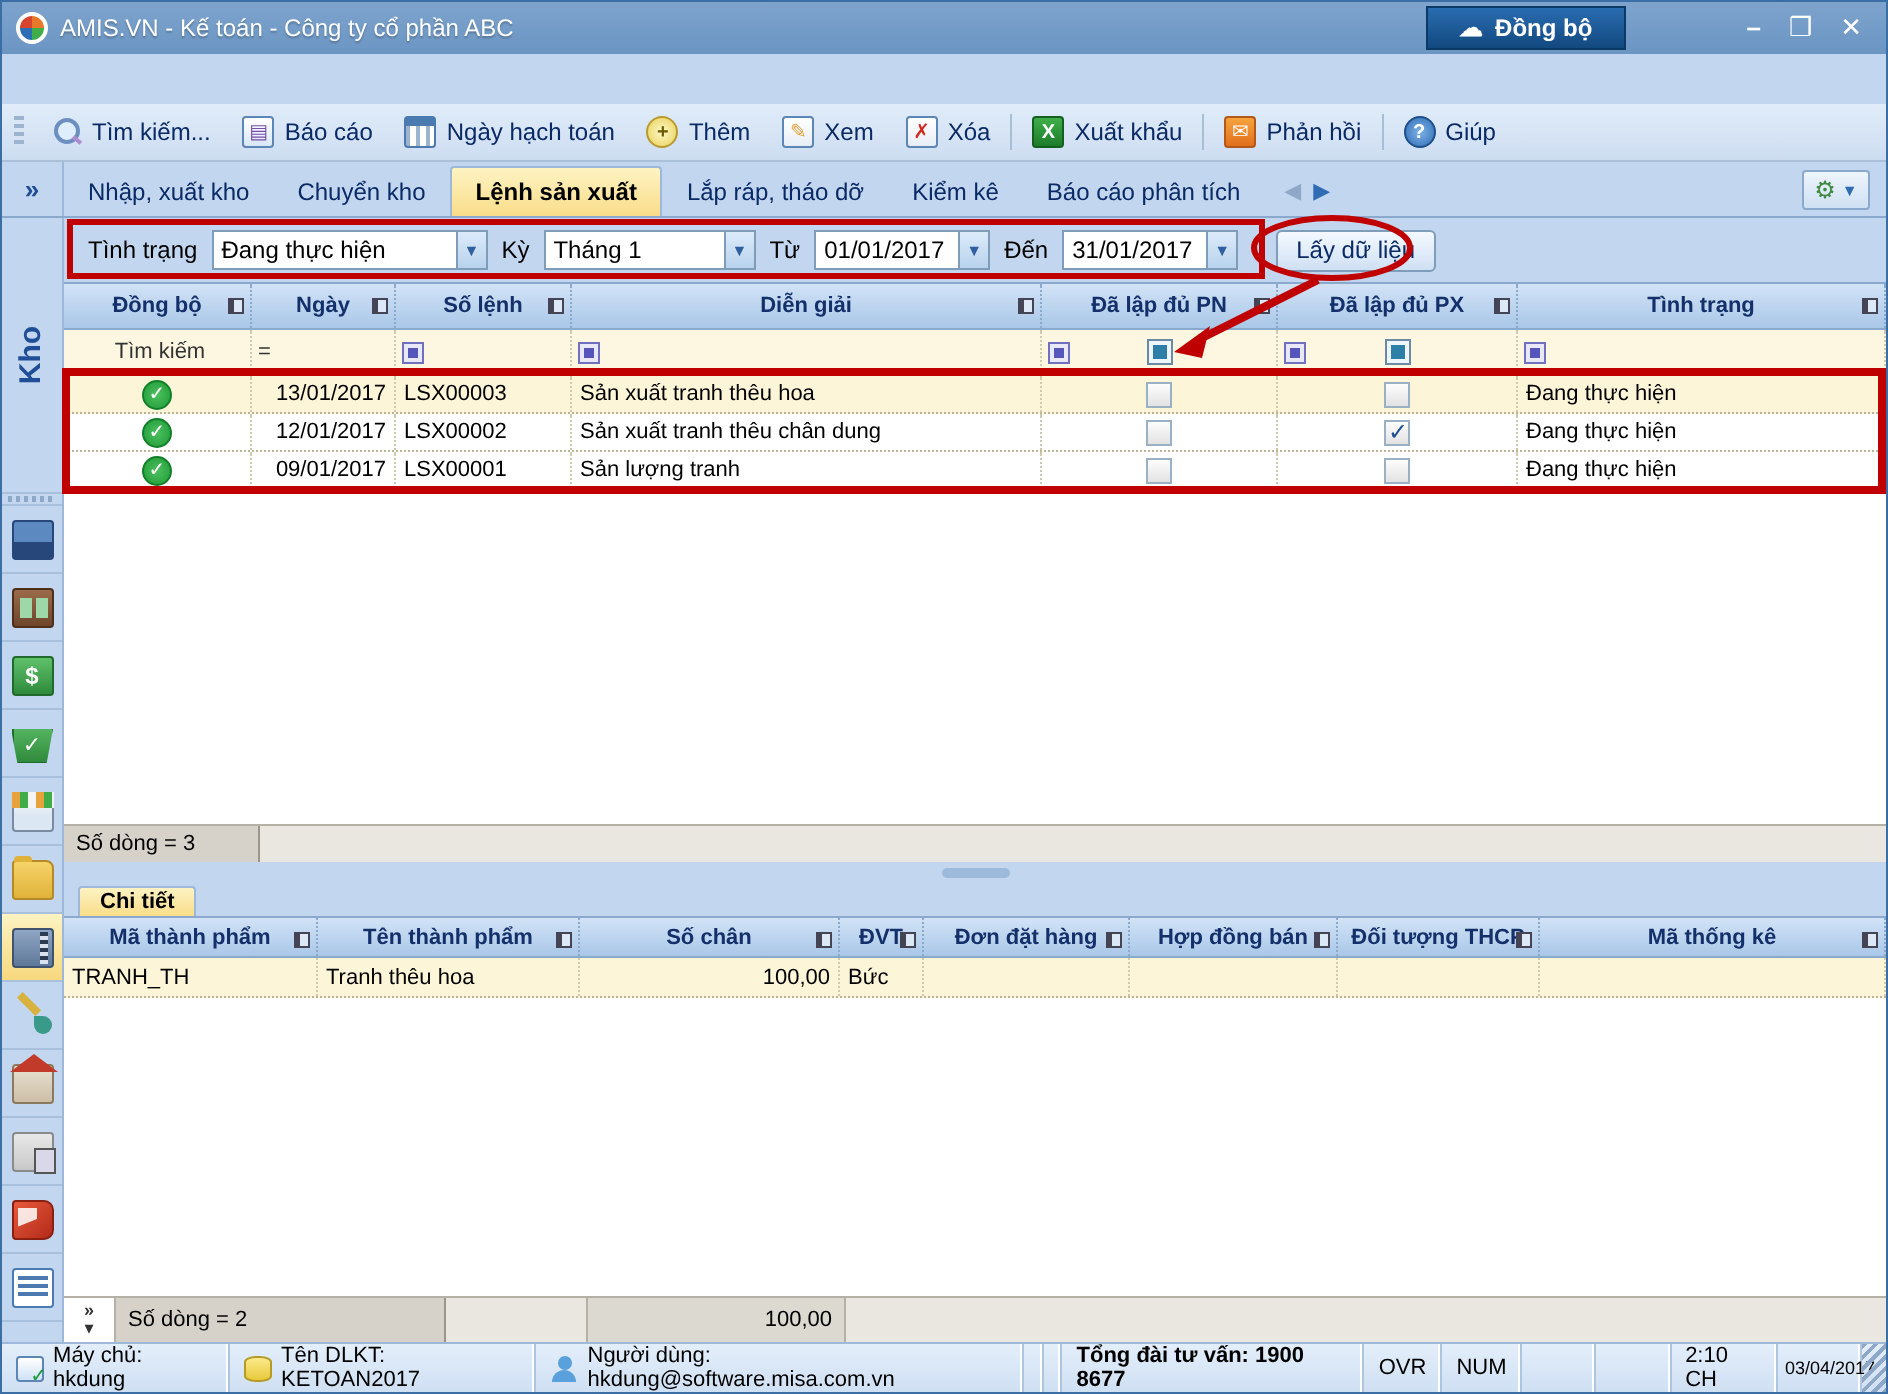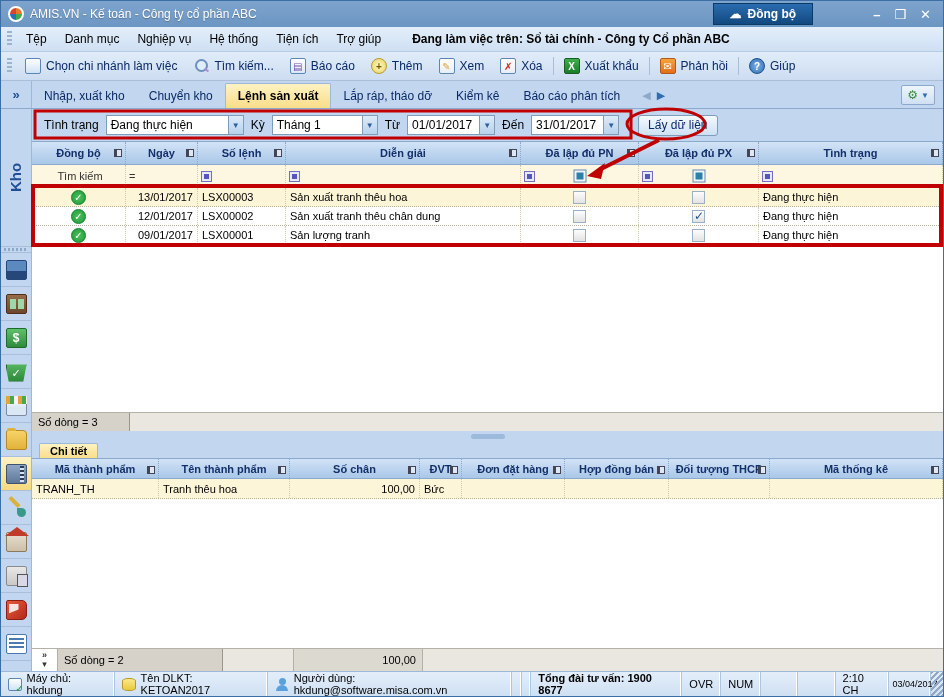--- a/index.html
+++ b/index.html
@@ -173,44 +173,34 @@
       <span class="cloud">☁</span>
       <span>Đồng bộ</span>
     </button>
     <div class="winbtns">
       <span>–</span>
       <span>❒</span>
       <span>✕</span>
     </div>
   </div>
 
-  <div class="menubar">
-    <div class="grip"></div>
-    <div class="menu-item">Tệp</div>
-    <div class="menu-item">Danh mục</div>
-    <div class="menu-item">Nghiệp vụ</div>
-    <div class="menu-item">Hệ thống</div>
-    <div class="menu-item">Tiện ích</div>
-    <div class="menu-item">Trợ giúp</div>
-    <div class="working-on">Đang làm việc trên: Sổ tài chính - Công ty Cổ phần ABC</div>
-  </div>
 
   <div class="toolbar">
     <div class="grip"></div>
     <div class="tool-item">
-      <span class="ticon i-doc"></span>
-      <span>Chọn chi nhánh làm việc</span>
-    </div>
-    <div class="tool-item">
       <span class="ticon i-mag"></span>
       <span>Tìm kiếm...</span>
     </div>
     <div class="tool-item">
       <span class="ticon i-report">▤</span>
       <span>Báo cáo</span>
+    </div>
+    <div class="tool-item">
+      <span class="ticon i-cal"></span>
+      <span>Ngày hạch toán</span>
     </div>
     <div class="tool-item">
       <span class="ticon i-add">+</span>
       <span>Thêm</span>
     </div>
     <div class="tool-item">
       <span class="ticon i-view">✎</span>
       <span>Xem</span>
     </div>
     <div class="tool-item">

